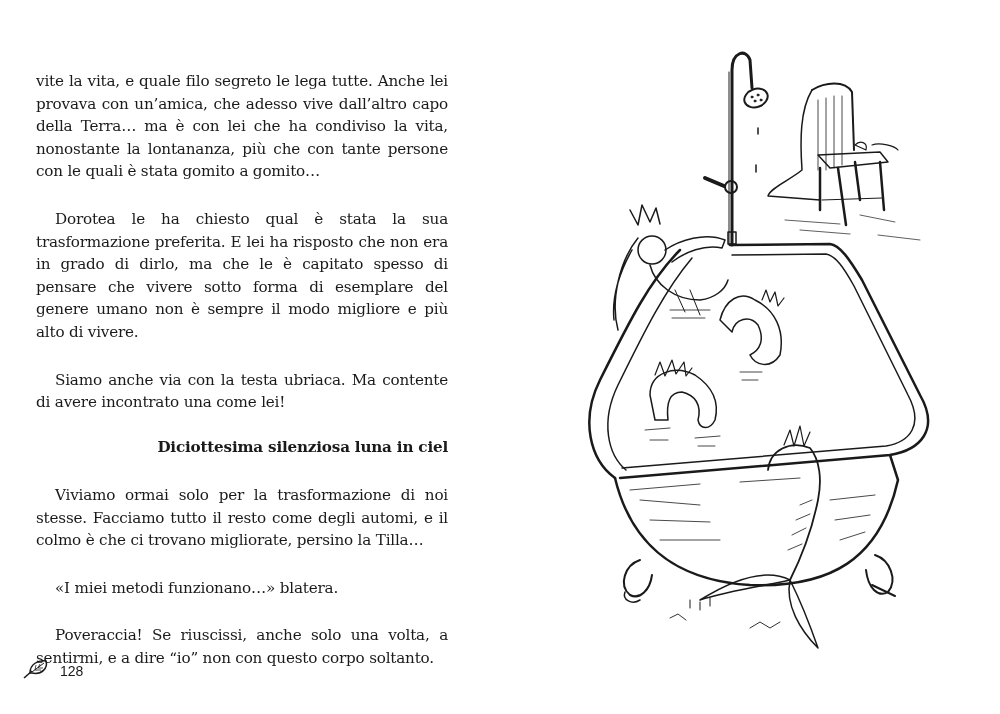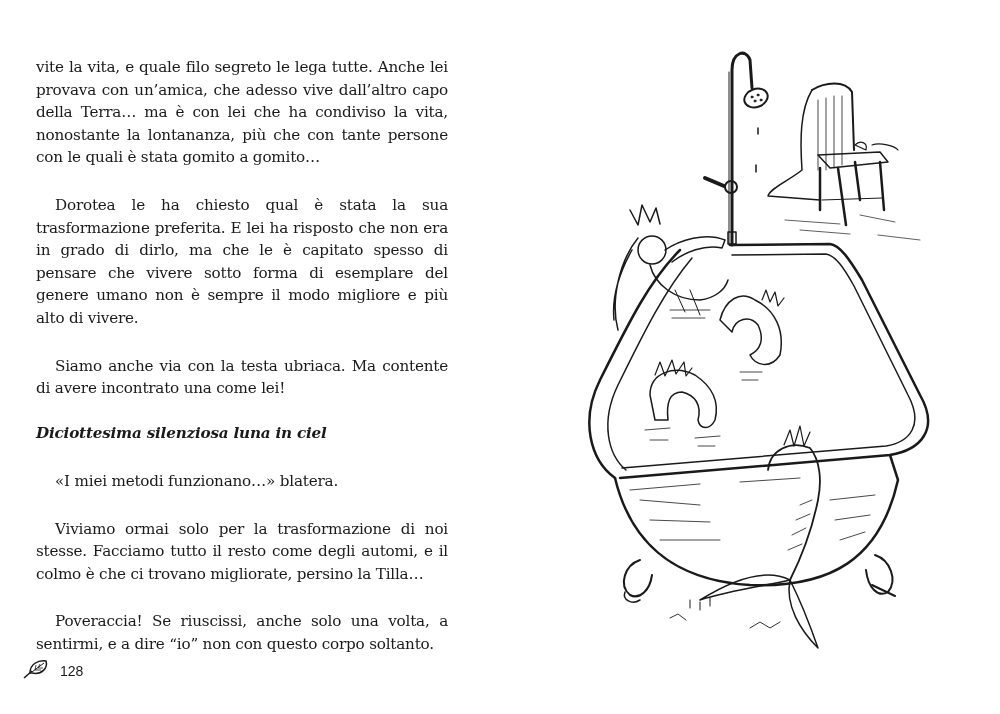--- a/index.html
+++ b/index.html
@@ -8,30 +8,30 @@
     background: #ffffff;
     position: relative;
     overflow: hidden;
     font-family: "DejaVu Serif", "Liberation Serif", serif;
     color: #1a1a1a;
   }
   .page-left {
     position: absolute; left: 0; top: 0; width: 500px; height: 714px;
   }
   .text-block {
-    position: absolute; left: 36px; top: 56px; width: 412px;
+    position: absolute; left: 36px; top: 70px; width: 412px;
     font-size: 15.2px;
     line-height: 22.6px;
     text-align: justify;
     letter-spacing: -0.2px;
   }
   .text-block p { margin: 0; }
   .text-block p.indent { text-indent: 19px; margin-top: 25px; }
   .text-block .heading {
-    font-style: italic;
+    text-align: right;
     font-weight: bold;
     margin-top: 22.6px;
   }
   .text-block .last-line { text-align-last: justify; }
   .footer {
     position: absolute; left: 22px; top: 658px;
     display: flex; align-items: center; gap: 10px;
   }
   .footer .folio {
     font-family: "Liberation Sans", "DejaVu Sans", sans-serif;
@@ -45,22 +45,22 @@
 </head>
 <body>
 
 <div class="page-left">
   <div class="text-block">
     <p>vite la vita, e quale filo segreto le lega tutte. Anche lei provava con un’amica, che adesso vive dall’altro capo della Terra… ma è con lei che ha condiviso la vita, nonostante la lontananza, più che con tante persone con le quali è stata gomito a gomito…</p>
     <p class="indent">Dorotea le ha chiesto qual è stata la sua trasformazione preferita. E lei ha risposto che non era in grado di dirlo, ma che le è capitato spesso di pensare che vivere sotto forma di esemplare del genere umano non è sempre il modo migliore e più alto di vivere.</p>
     <p class="indent">Siamo anche via con la testa ubriaca. Ma contente di avere incontrato una come lei!</p>
 
     <p class="heading">Diciottesima silenziosa luna in ciel</p>
+    <p class="indent">Viviamo ormai solo per la trasformazione di noi stesse. Facciamo tutto il resto come degli automi, e il colmo è che ci trovano migliorate, persino la Tilla…</p>
     <p class="indent">«I miei metodi funzionano…» blatera.</p>
-    <p class="indent">Viviamo ormai solo per la trasformazione di noi stesse. Facciamo tutto il resto come degli automi, e il colmo è che ci trovano migliorate, persino la Tilla…</p>
     <p class="indent">Poveraccia! Se riuscissi, anche solo una volta, a sentirmi, e a dire “io” non con questo corpo soltanto.</p>
 
   </div>
 
   <div class="footer">
     <span>
       <svg width="28" height="22" viewBox="0 0 28 22">
         <path d="M2 20 L10 13" stroke="#1a1a1a" stroke-width="1.6" fill="none"></path>
         <path d="M8 15 C 8 6, 16 2, 24 3 C 26 10, 20 17, 10 15 Z" stroke="#1a1a1a" stroke-width="1.5" fill="none"></path>
         <path d="M10 14 L22 5" stroke="#1a1a1a" stroke-width="1" fill="none"></path>

